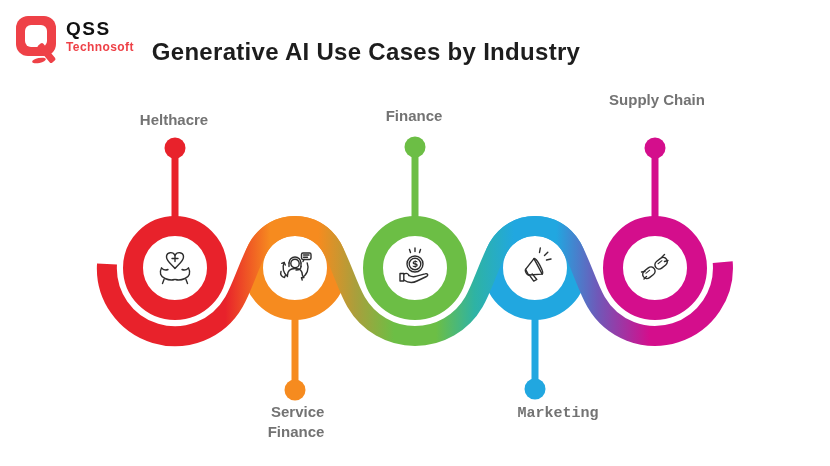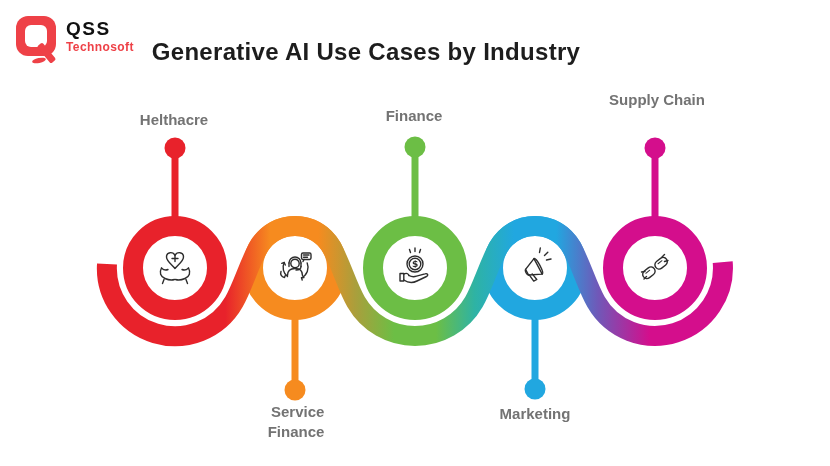--- a/index.html
+++ b/index.html
@@ -50,21 +50,21 @@
 <div class="label" style="left:174px;top:110px;">
   <div>Helthacre</div>
 </div>
 <div class="label" style="left:296px;top:402px;">
   <div>Service</div>
   <div>Finance</div>
 </div>
 <div class="label" style="left:414px;top:106px;">
   <div>Finance</div>
 </div>
-<div class="label" style="left:535px;top:404px;">
+<div class="label" style="left:558px;top:404px;font-family:Liberation Mono, monospace;">
   <div>Marketing</div>
 </div>
 <div class="label" style="left:657px;top:90px;">
   <div>Supply Chain</div>
 </div>
 
 <svg class="diagram" width="830" height="466" viewBox="0 0 830 466">
   <defs>
     <linearGradient id="snakeGrad" gradientUnits="userSpaceOnUse" x1="107" y1="0" x2="723" y2="0">
       <stop offset="0" stop-color="#E8222B"></stop>

